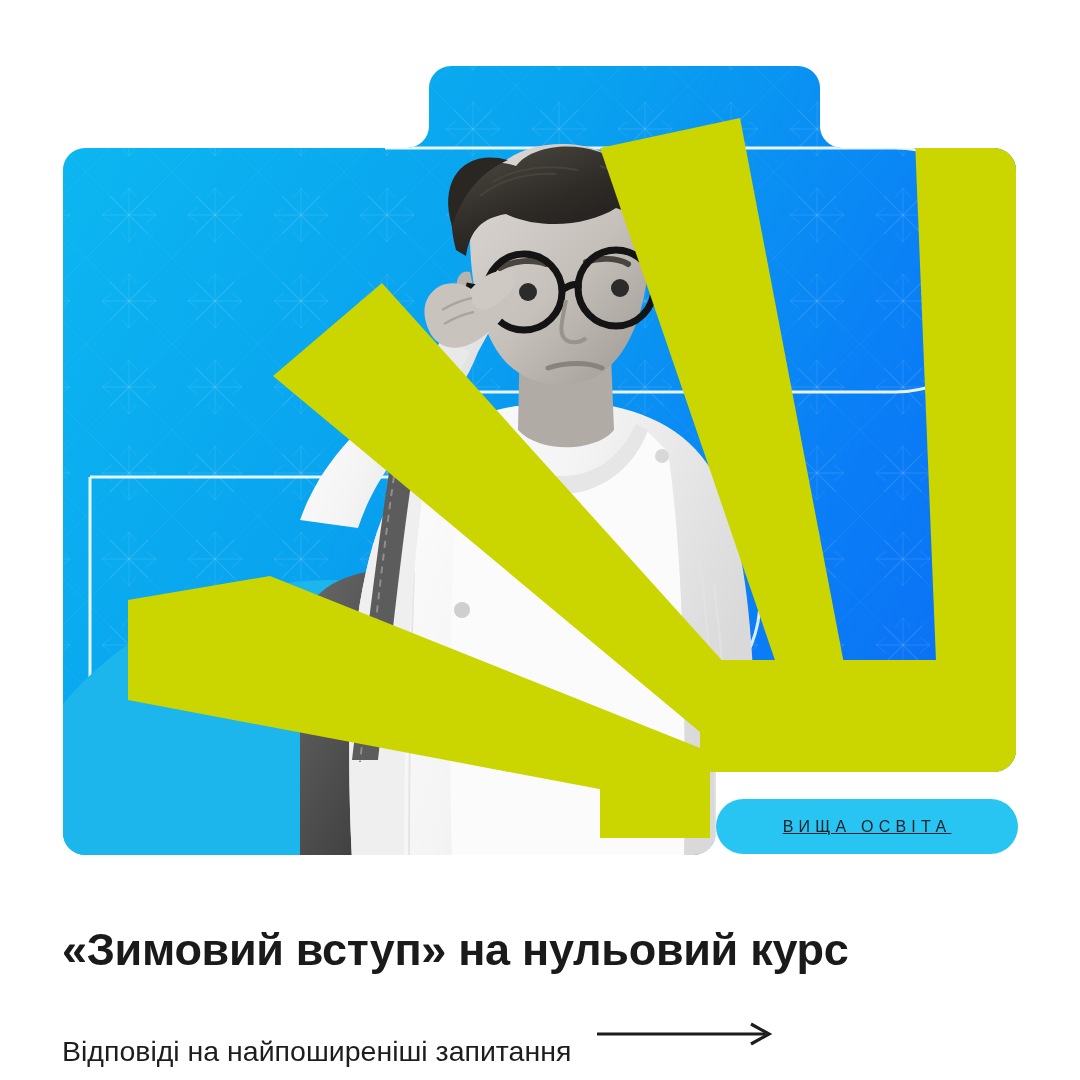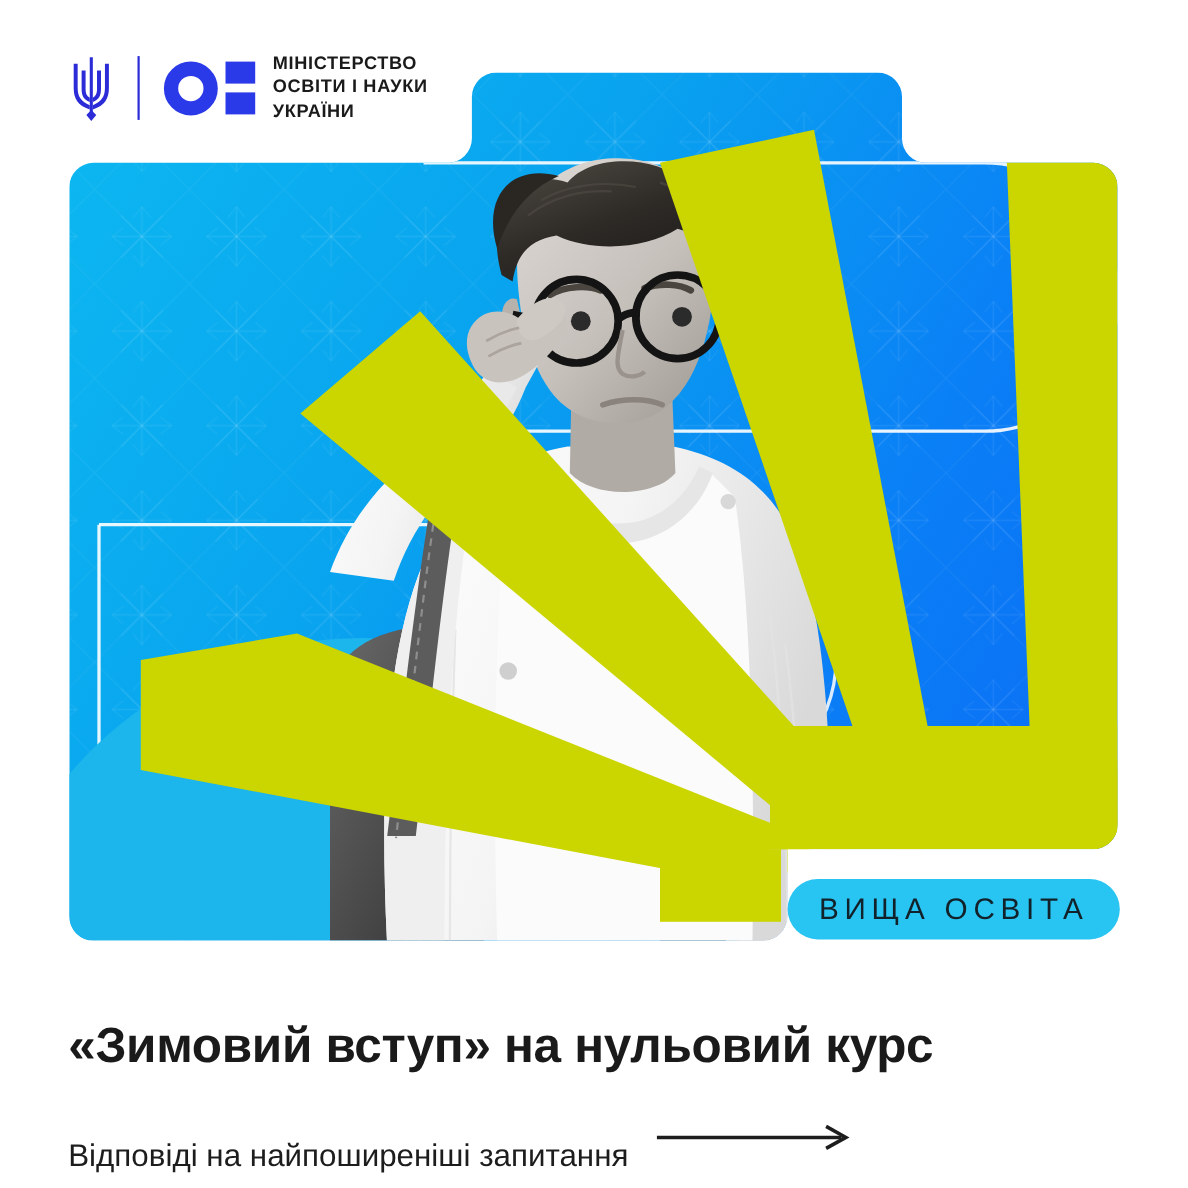--- a/index.html
+++ b/index.html
@@ -58,22 +58,23 @@
 
   
   .badge{
     position:absolute;left:716px;top:799px;
     width:302px;height:55px;border-radius:28px;
     background:#29c5f2;
     display:flex;align-items:center;justify-content:center;
     z-index:30;
   }
   .badge-label{
-    font-size:27px;letter-spacing:5.2px;color:#12222b;
+    font-size:16px;letter-spacing:5.2px;color:#12222b;
     font-weight:400;
+    text-decoration:underline;
   }
 
   
   .footer{
     position:absolute;left:0;top:904px;width:1080px;height:200px;
   }
   .headline{
     position:absolute;left:62px;top:20px;
     font-size:45px;font-weight:bold;color:#1a1a1a;
     letter-spacing:-0.3px;white-space:nowrap;
@@ -85,47 +86,20 @@
   .subline{
     font-size:28.5px;color:#1d1d1d;white-space:nowrap;font-weight:400;margin-top:36px;
   }
   .arrow{display:block;}
 </style>
 </head>
 <body>
 
 <div class="header">
 
-  <div class="ministry">
-
-    <svg class="tryzub" viewBox="0 0 40 60">
-      <g fill="#2b2bd8">
-        <path d="M18.6 2 L21.4 2 L21.4 54 L18.6 54 Z"></path>
-        <path d="M4 8 L7.6 8 L7.6 30 C7.6 38 11 42.5 18.6 45.6 L18.6 49.5 C7.6 46 4 39.5 4 30 Z"></path>
-        <path d="M32.4 8 L36 8 L36 30 C36 39.5 32.4 46 21.4 49.5 L21.4 45.6 C29 42.5 32.4 38 32.4 30 Z"></path>
-        <path d="M11.2 14 L14.8 14 L14.8 31 C14.8 35.5 16.2 37.6 18.6 38.8 L18.6 42.7 C12.8 40.6 11.2 36.6 11.2 31 Z"></path>
-        <path d="M28.8 14 L25.2 14 L25.2 31 C25.2 35.5 23.8 37.6 21.4 38.8 L21.4 42.7 C27.2 40.6 28.8 36.6 28.8 31 Z"></path>
-        <path d="M20 50 L24.5 54.5 L20 60 L15.5 54.5 Z"></path>
-      </g>
-    </svg>
-
-    <div class="divider"></div>
-
-    <div class="mon-mark">
-      <div class="mon-o"></div>
-      <div class="mon-bars">
-        <div class="mon-bar"></div>
-        <div class="mon-bar"></div>
-      </div>
-    </div>
-
-    <div class="mon-text">МІНІСТЕРСТВО
-ОСВІТИ І НАУКИ
-УКРАЇНИ</div>
-  </div>
 
 </div>
 
 <div class="hero-wrap">
   <svg class="hero-svg" viewBox="0 0 1080 880">
     <defs>
 
       <linearGradient id="blueGrad" x1="0" y1="0.25" x2="1" y2="0.72">
         <stop offset="0%" stop-color="#0cb7f0"></stop>
         <stop offset="38%" stop-color="#09a3ef"></stop>

